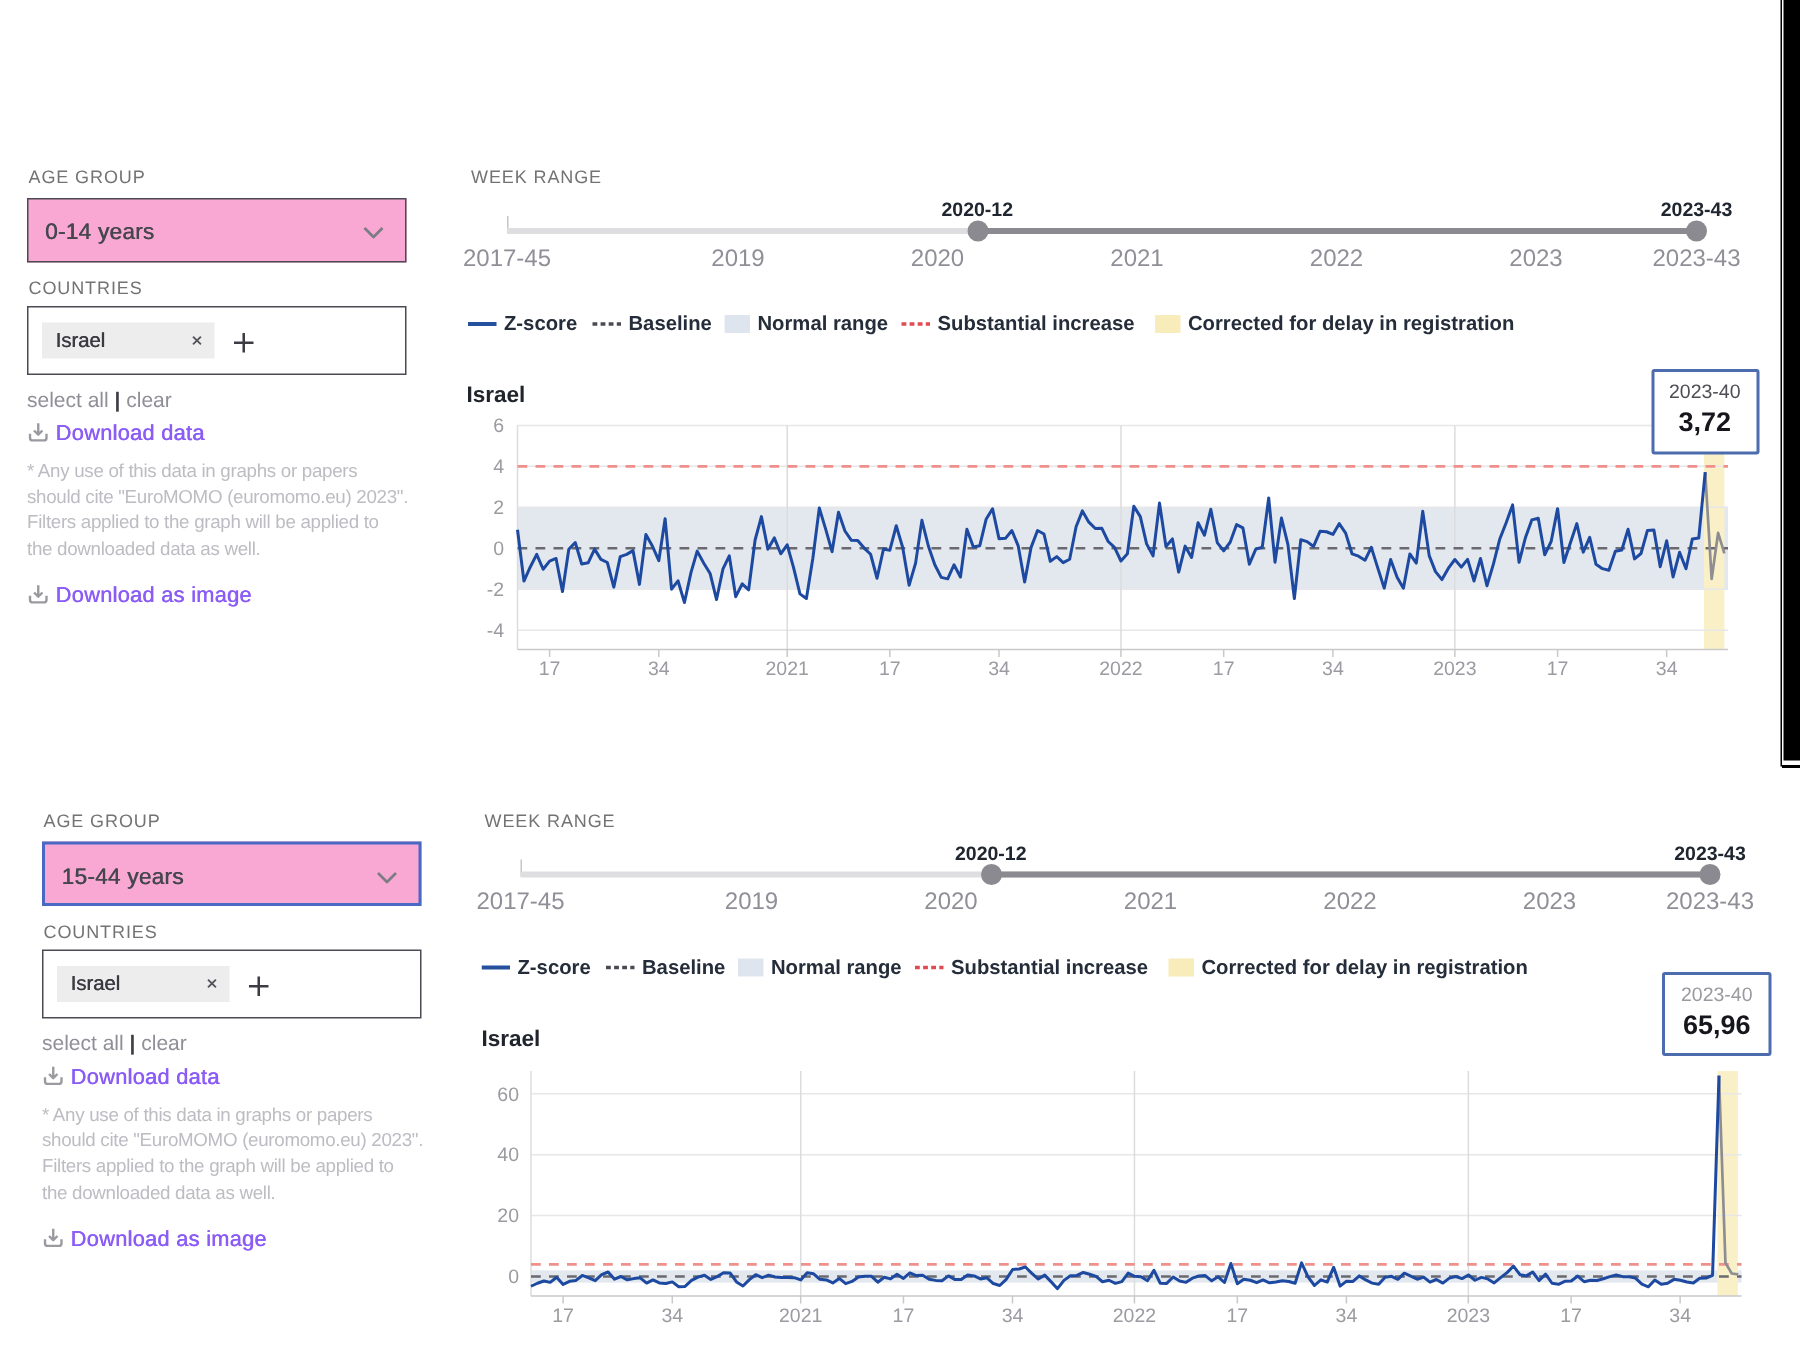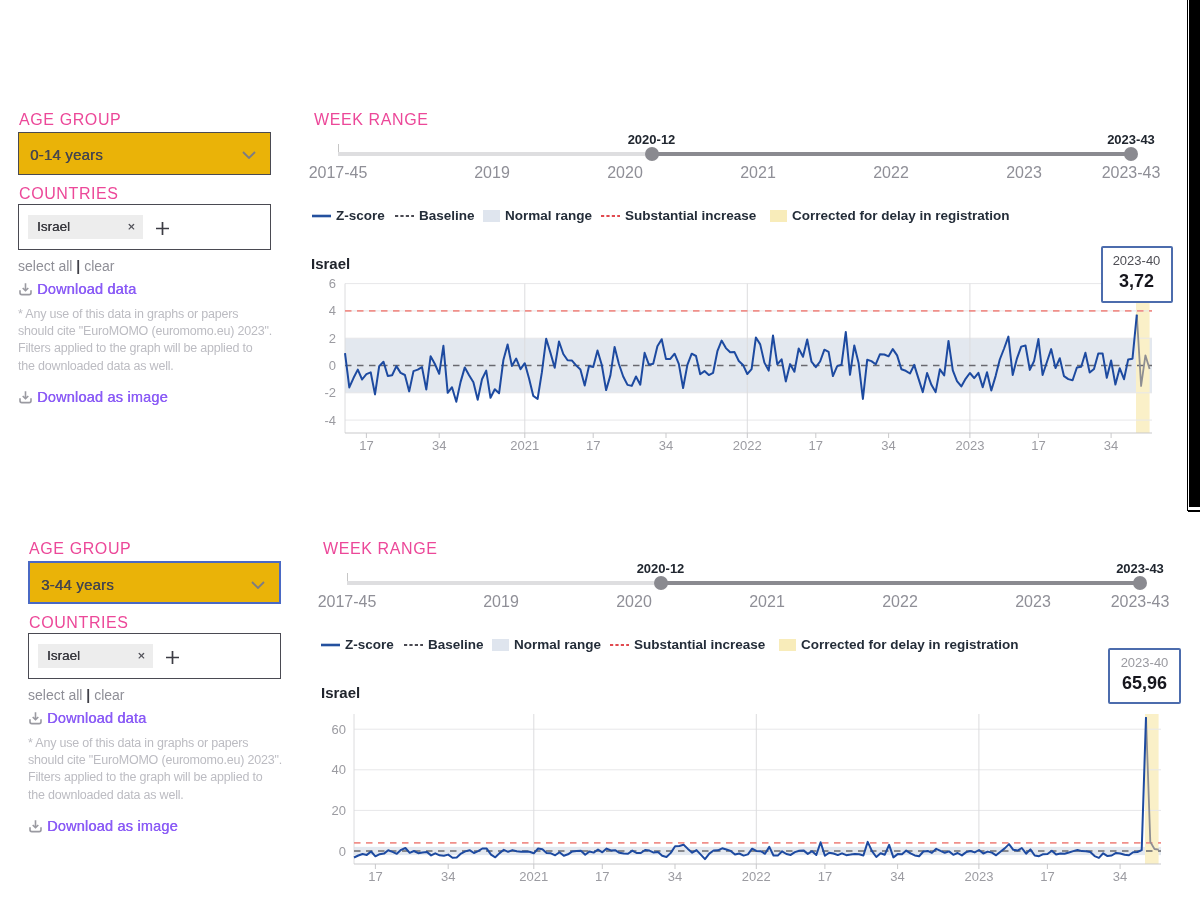--- a/index.html
+++ b/index.html
@@ -1,19 +1,19 @@
 <!DOCTYPE html>
 <html><head><meta charset="utf-8">
 <style>
 * { margin:0; padding:0; box-sizing:border-box; }
 html,body { width:1200px; height:911px; background:#fff; overflow:hidden;
   font-family:"Liberation Sans", sans-serif; }
 #page { position:relative; width:1200px; height:911px; }
-.lab { position:absolute; font-size:16px; letter-spacing:.6px; color:#ec4899; font-weight:400;}
-.selbox { position:absolute; width:253px; height:43px; background:#eab308; }
+.lab { position:absolute; font-size:12px; letter-spacing:.6px; color:#737373; font-weight:400;}
+.selbox { position:absolute; width:253px; height:43px; background:#f9a8d4; }
 .selt { position:absolute; left:11px; top:13px; font-size:15px; color:#46464e; font-weight:400; text-shadow:0.4px 0 0 currentColor; letter-spacing:.2px;}
 .chev { position:absolute; right:14px; top:18px; }
 .cbox { position:absolute; width:253px; height:46px; border:1px solid #4a4a52; background:#fff; }
 .chip { position:absolute; left:9px; top:10px; width:115px; height:24px; background:#ededed; font-size:13.5px; color:#3a3a40; line-height:24px; padding-left:9px; text-shadow:0.3px 0 0 currentColor; }
 .chx { position:absolute; right:8px; top:0; color:#55555c; font-size:13px; }
 .plus { position:absolute; left:136px; top:16px; }
 .selc { position:absolute; width:253px; text-align:left; font-size:14px; color:#8f8f97; }
 .dll { position:absolute; font-size:14.5px; color:#8b5cf6; font-weight:400; text-shadow:0.4px 0 0 currentColor; letter-spacing:.2px;}
 .dll .dli { vertical-align:-2.5px; margin-right:4px; }
 .cite { position:absolute; font-size:12.5px; line-height:17.2px; color:#bcbcc2; letter-spacing:-.2px;}
@@ -139,21 +139,21 @@
       <text class="ax" x="36" y="157.3" text-anchor="end">-2</text>
       <text class="ax" x="36" y="184.6" text-anchor="end">-4</text>
 </svg>
 <div class="tip" style="left:1100.5px;top:246px;width:72px;height:57px;">
   <div class="tipw" style="color:#4e4e55;">2023-40</div>
       <div class="tipv">3,72</div>
 </div>
 
 <div class="lab" style="left:29px;top:540px;">AGE GROUP</div>
 <div class="selbox" style="left:28px;top:561px;border:2px solid #4a69c4;">
-  <span class="selt">3-44 years</span>
+  <span class="selt">15-44 years</span>
   <svg class="chev" width="14" height="8" viewBox="0 0 14 8">
         <path d="M1 1 L7 7 L13 1" fill="none" stroke="#7c7c84" stroke-width="1.8"></path>
       </svg>
 </div>
 <div class="lab" style="left:29px;top:614px;">COUNTRIES</div>
 <div class="cbox" style="left:28px;top:633px;">
   <span class="chip">Israel<span class="chx">×</span></span>
   <svg class="plus" width="15" height="15" viewBox="0 0 15 15">
         <path d="M7.5 1 V14 M1 7.5 H14" stroke="#3c3c44" stroke-width="1.7"></path>
       </svg>

